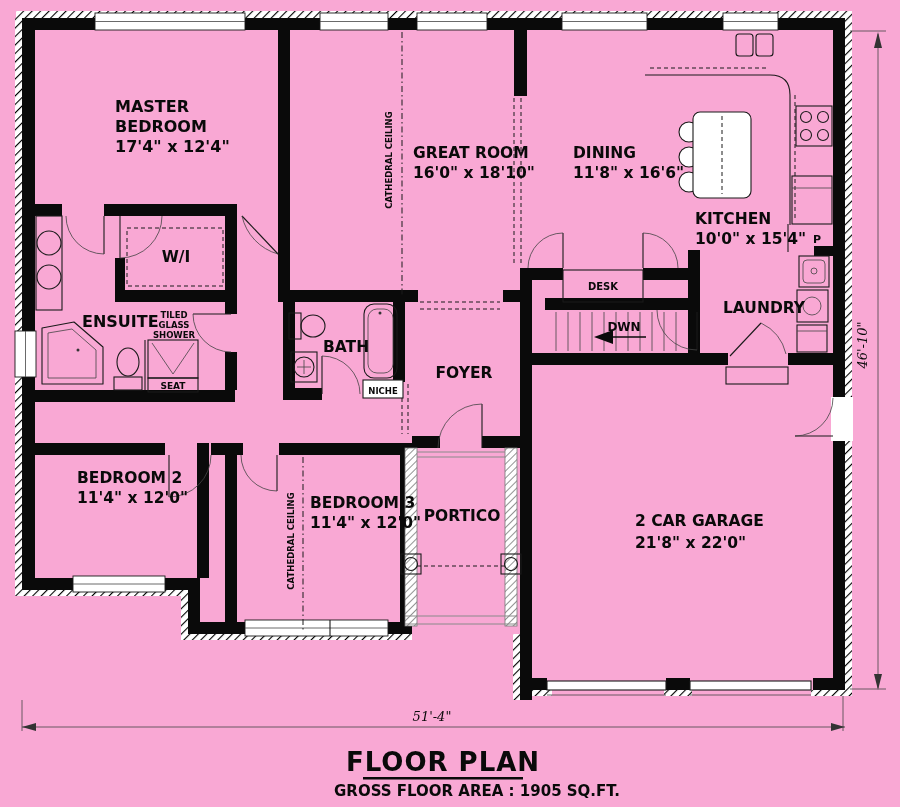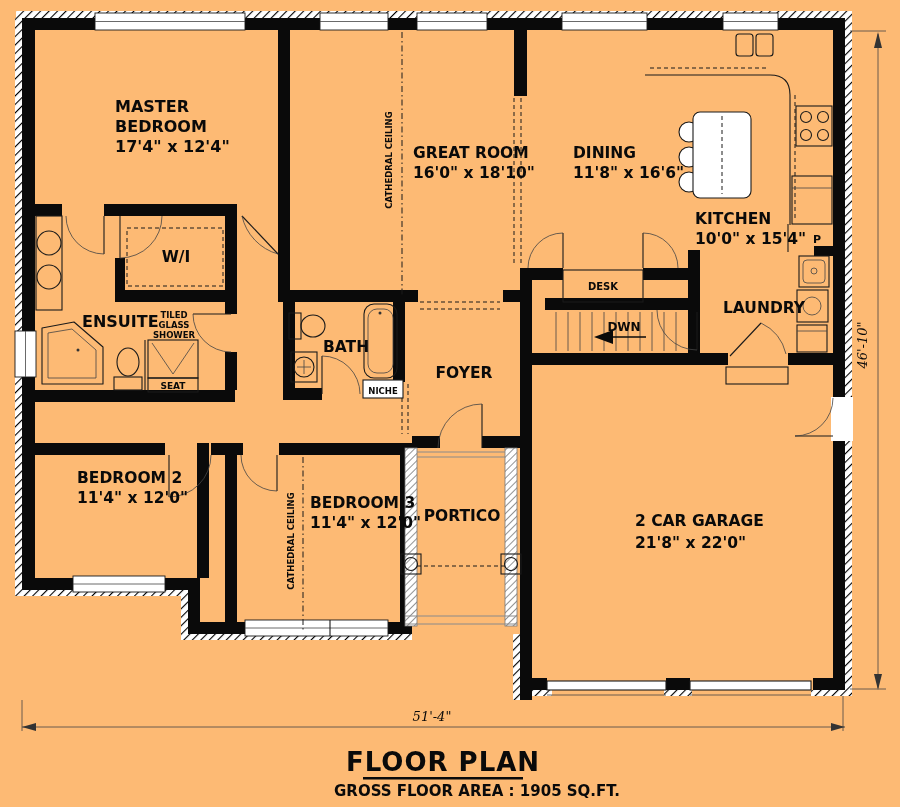--- a/index.html
+++ b/index.html
@@ -1,16 +1,16 @@
 <!DOCTYPE html>
 <html><head>
 <meta charset="utf-8">
 <style>
   html,body{margin:0;padding:0;background:#fff;}
-  .page{position:relative;width:900px;height:807px;background:#fdba74;overflow:hidden;}
+  .page{position:relative;width:900px;height:807px;background:#f9a8d4;overflow:hidden;}
   svg{position:absolute;left:0;top:0;}
   .w{fill:#0a0a0a;}
   .ln{stroke:#1a1a1a;stroke-width:1.1;fill:none;}
   .lnw{stroke:#1a1a1a;stroke-width:1.1;fill:#fff;}
   .thin{stroke:#444;stroke-width:0.8;fill:none;}
   .gray{stroke:#8a8a8a;stroke-width:1;fill:none;}
   .dash{stroke:#1a1a1a;stroke-width:1;fill:none;stroke-dasharray:4 3;}
   .dashd{stroke:#1a1a1a;stroke-width:1;fill:none;stroke-dasharray:6 3 1.5 3;}
   .win{fill:#fff;stroke:#1a1a1a;stroke-width:0.9;}
   text{fill:#0a0a0a;font-family:"DejaVu Sans","Liberation Sans",sans-serif;font-weight:bold;}

